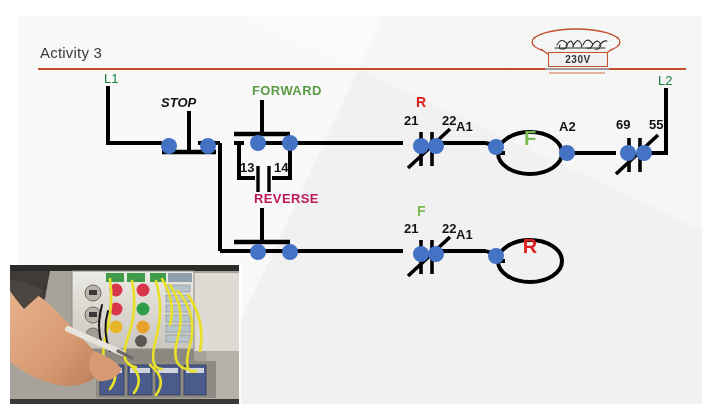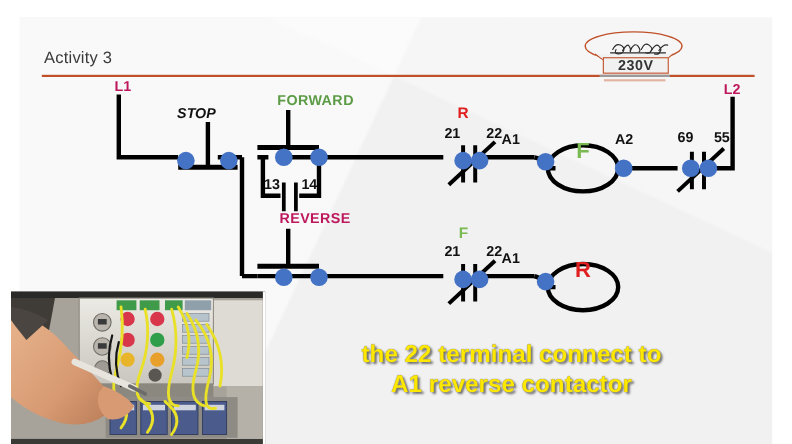--- a/index.html
+++ b/index.html
@@ -35,32 +35,32 @@
     position:absolute;left:20px;top:52px;width:648px;height:2px;
     background:#c0502a;
   }
 
   
   #logo{position:absolute;left:495px;top:12px;width:130px;height:42px;}
   #logo svg{display:block;}
   #logo-230{
     position:absolute;left:35px;top:24px;width:58px;height:13px;
     border:1.4px solid #c0502a;background:#f1f1f1;
-    font-size:13px;font-weight:bold;color:#333;
+    font-size:10px;font-weight:bold;color:#333;
     text-align:center;line-height:13px;letter-spacing:.5px;
   }
   #logo-tail1{position:absolute;left:32px;top:40px;width:64px;height:1.6px;background:#9a9a9a;}
   #logo-tail2{position:absolute;left:36px;top:44px;width:56px;height:1.6px;background:#e3b3a2;}
 
   
   #ladder{position:absolute;left:0;top:0;width:684px;height:388px;}
 
   
   .lbl{position:absolute;white-space:nowrap;line-height:1;}
-  .lbl-term{font-size:13px;font-weight:700;color:#be185d;}
+  .lbl-term{font-size:13px;font-weight:400;color:#15803d;}
   .lbl-bold{font-size:13px;font-weight:700;color:#111;}
   .lbl-fwd{font-size:13px;font-weight:700;color:#5b9b45;letter-spacing:.4px;}
   .lbl-rev{font-size:13px;font-weight:700;color:#be185d;letter-spacing:.4px;}
   .lbl-r{font-size:14px;font-weight:700;color:#e02020;}
   .lbl-f{font-size:14px;font-weight:700;color:#79ba52;}
   .coil-txt{font-size:20px;font-weight:700;}
   .coil-f{color:#79ba52;}
   .coil-r{color:#e02020;}
 
   
@@ -220,24 +220,20 @@
     <div class="lbl lbl-bold" style="left:631px;top:102px;">55</div>
 
     <div class="lbl lbl-f" style="left:399px;top:188px;">F</div>
     <div class="lbl lbl-bold" style="left:386px;top:206px;">21</div>
     <div class="lbl lbl-bold" style="left:424px;top:206px;">22</div>
 
     <div class="lbl lbl-bold" style="left:438px;top:212px;">A1</div>
 
     <div class="lbl coil-txt coil-r" style="left:487px;top:220px;width:50px;text-align:center;">R</div>
 
-    <div id="caption">
-      <div>the 22 terminal connect to</div>
-      <div>A1 reverse contactor</div>
-    </div>
 
   </div>
 
   <div id="video">
     <svg width="229" height="139" viewBox="0 0 229 139" aria-hidden="true">
       <defs>
         <linearGradient id="skin" x1="0" y1="0" x2="1" y2="1">
           <stop offset="0%" stop-color="#e8b48d"></stop>
           <stop offset="60%" stop-color="#d79a72"></stop>
           <stop offset="100%" stop-color="#b97d58"></stop>

